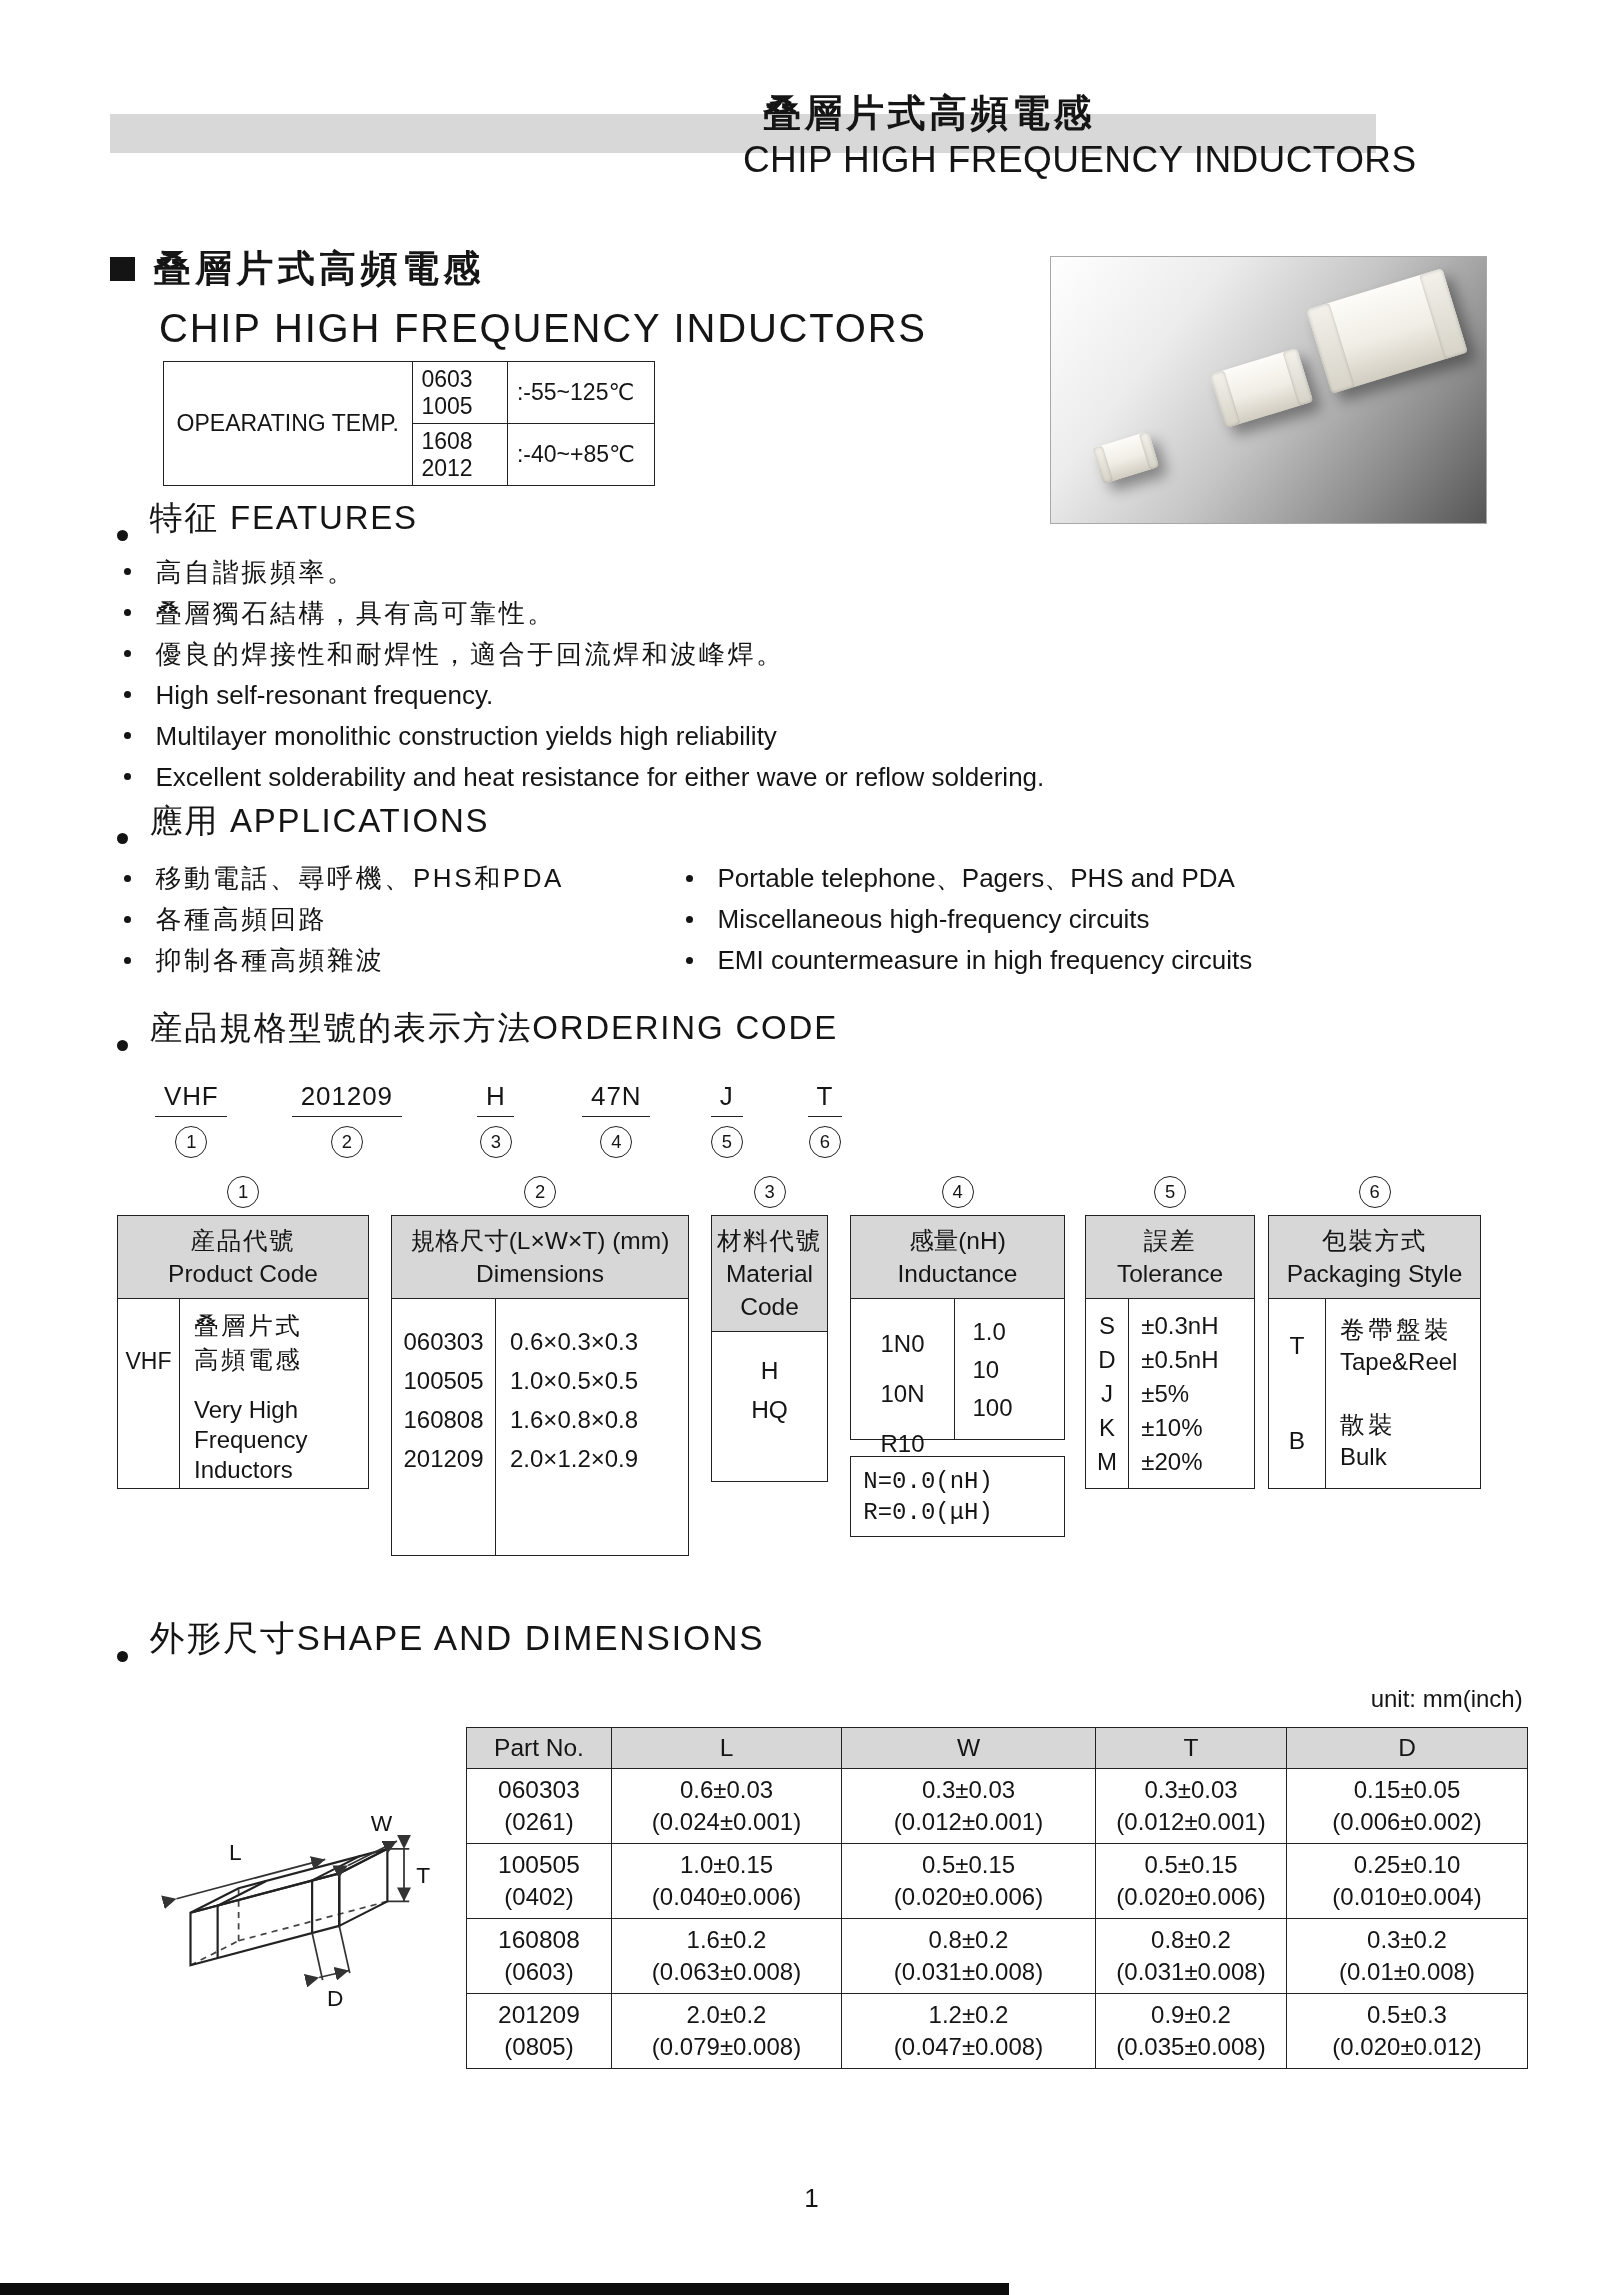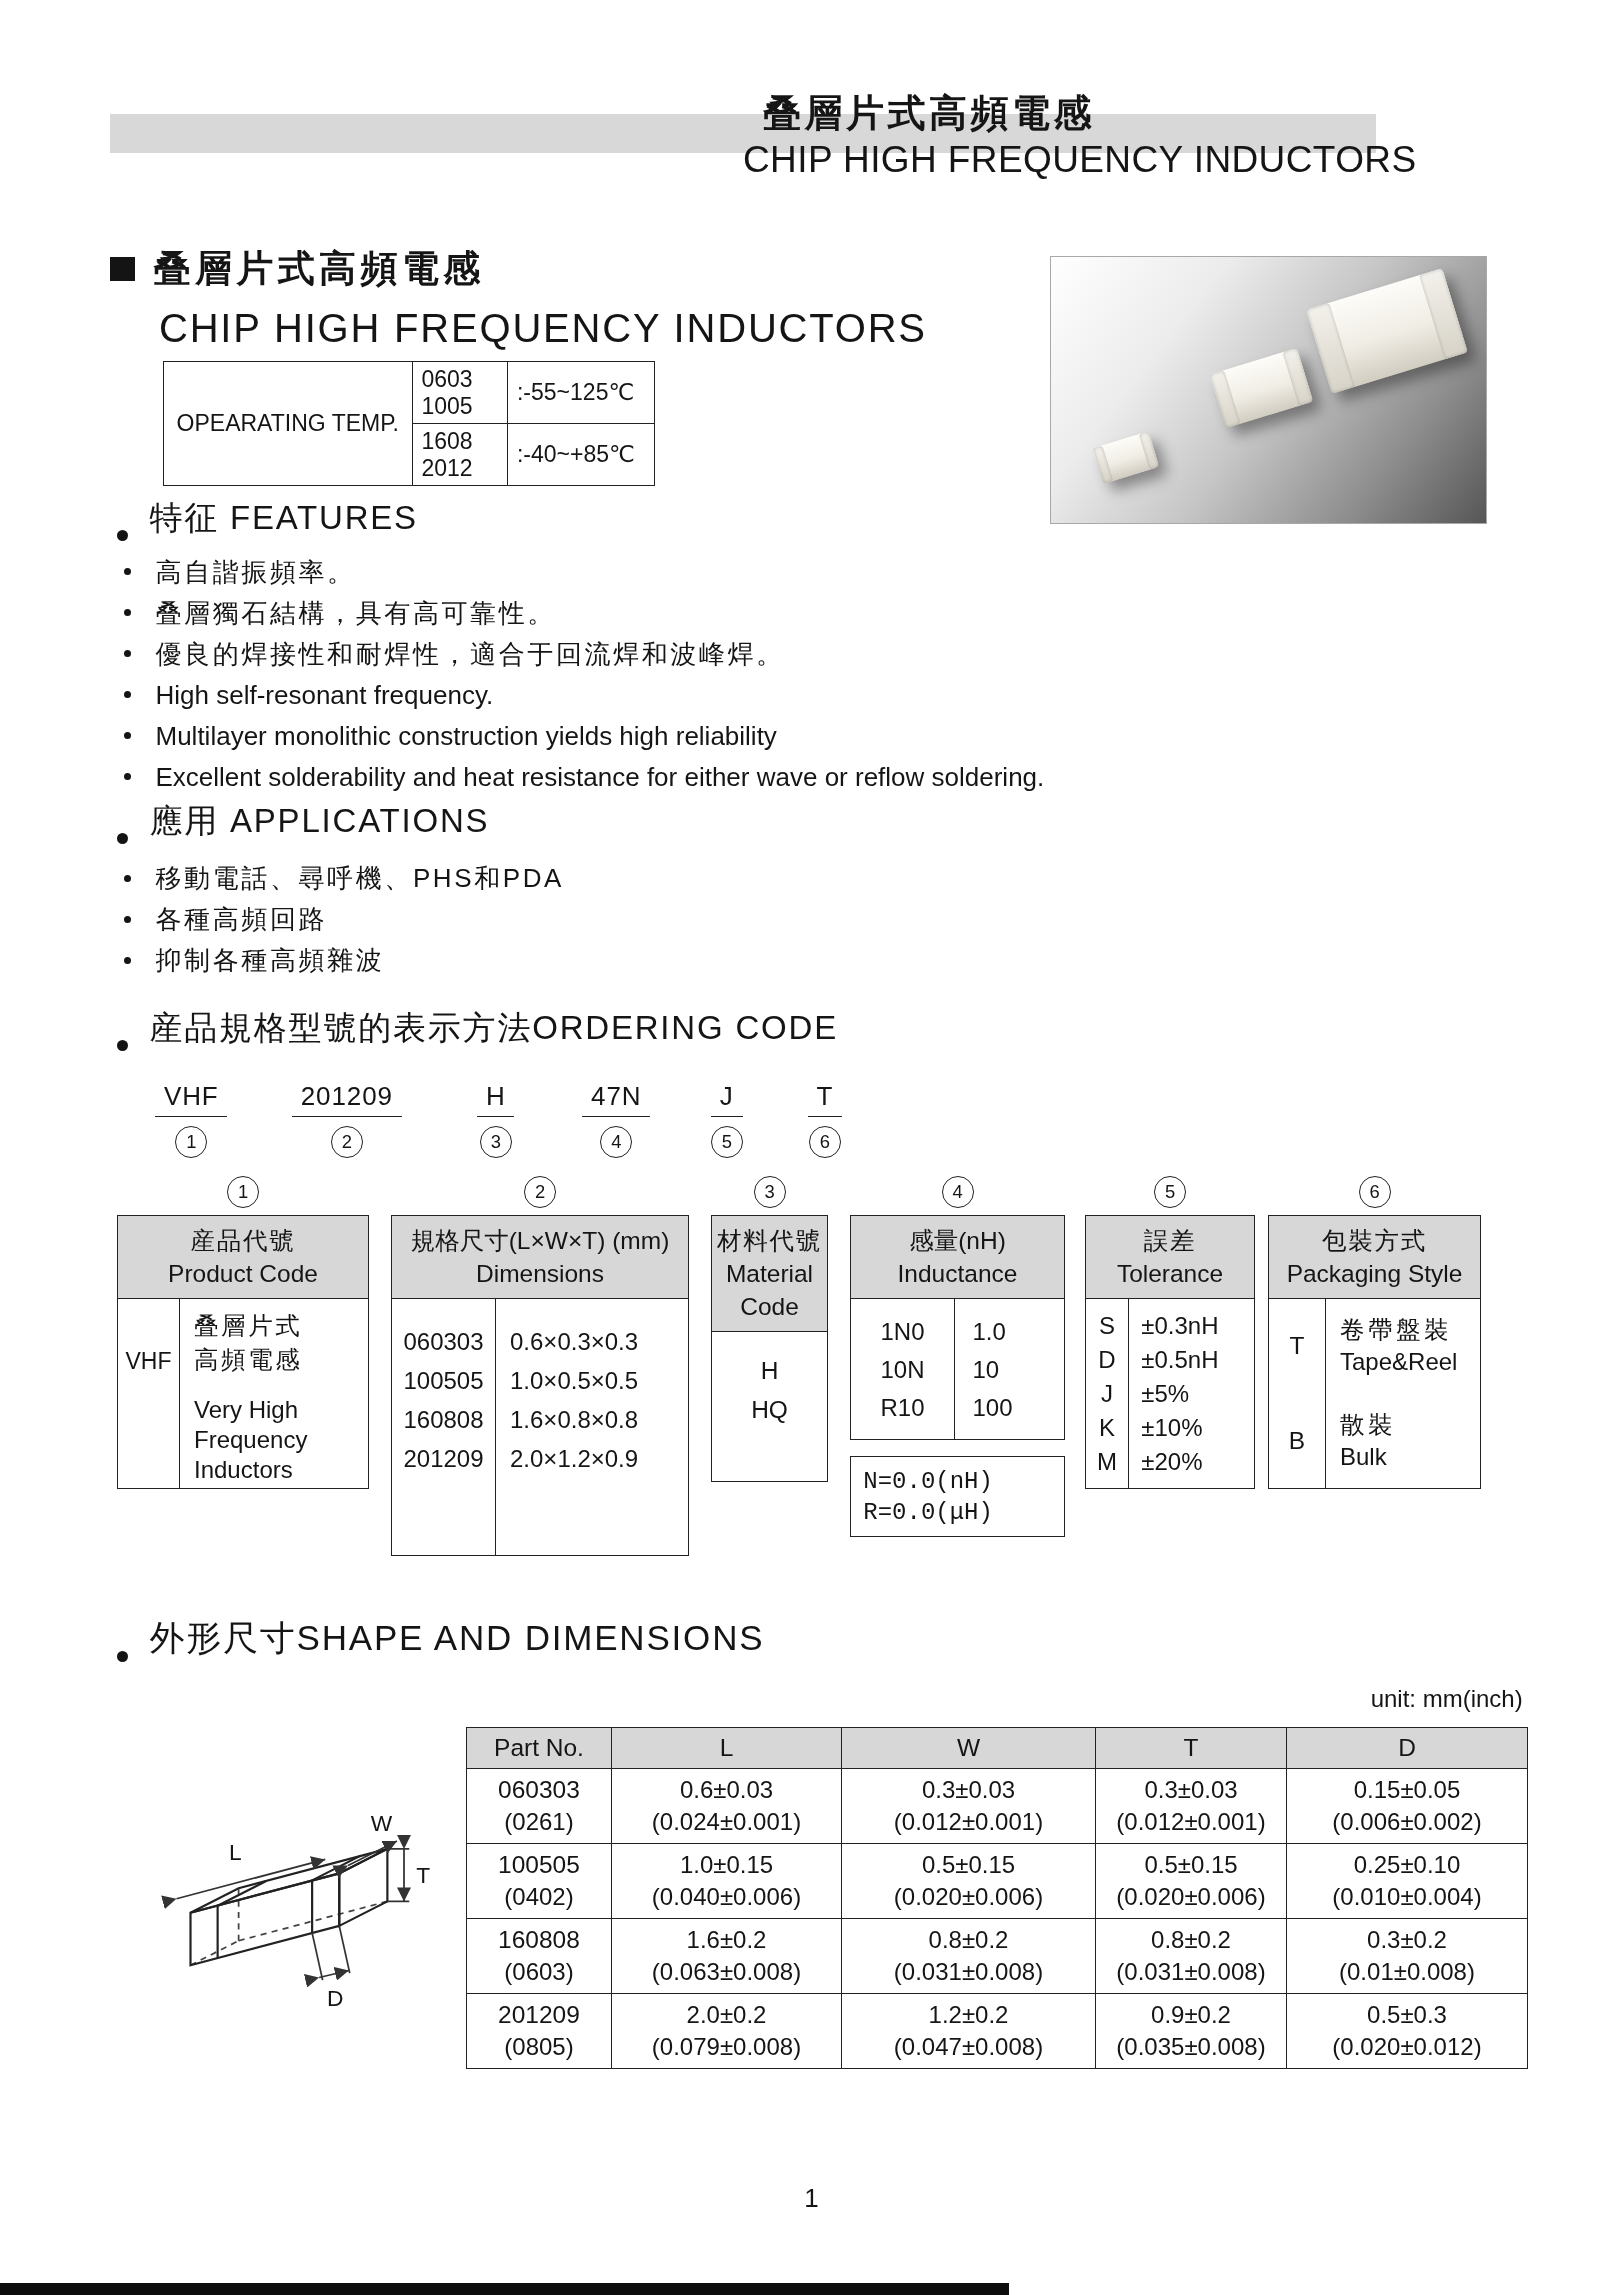--- a/index.html
+++ b/index.html
@@ -77,21 +77,21 @@
   .dim-body{display:flex;height:256px;}
   .dim-codes{width:103px;border-right:1.8px solid #222;padding-top:23px;}
   .dim-codes div,.dim-sizes div{font-size:24px;line-height:39px;}
   .dim-codes div{text-align:center;}
   .dim-sizes{flex:1;padding:23px 0 0 14px;}
   .mat-body{height:130px;padding-top:19px;text-align:center;}
   .mat-body div{font-size:24.5px;line-height:39px;}
   .ind-body{display:flex;height:140px;}
   .ind-codes{width:103px;border-right:1.8px solid #222;padding-top:14px;}
   .ind-codes div,.ind-values div{font-size:24px;line-height:38px;}
-  .ind-codes div{text-align:center;}
+  .ind-codes div{text-align:center;margin-top:12px;}
   .ind-values{flex:1;padding:14px 0 0 17.5px;}
   .note-box{border:1.8px solid #222;margin-top:16px;padding:8.8px 12.3px;font-family:Liberation Mono, monospace;}
   .note-box div{font-size:24px;line-height:31px;}
   .tol-body{display:flex;height:189px;}
   .tol-codes{width:42px;border-right:1.8px solid #222;padding-top:10.5px;}
   .tol-codes div,.tol-values div{font-size:24px;line-height:34px;}
   .tol-codes div{text-align:center;}
   .tol-values{flex:1;padding:10.5px 0 0 12.3px;}
   .pkg-body{height:189px;}
   .pkg-row{display:flex;height:95px;}
@@ -215,20 +215,34 @@
           </div>
         <div class="item">
             <span class="b"></span>
             <span class="cjk">各種高頻回路</span>
           </div>
         <div class="item">
             <span class="b"></span>
             <span class="cjk">抑制各種高頻雜波</span>
           </div>
       </div>
+      <div class="app-col-right">
+        <div class="item">
+            <span class="b"></span>
+            <span>Portable telephone、Pagers、PHS and PDA</span>
+          </div>
+        <div class="item">
+            <span class="b"></span>
+            <span>Miscellaneous high-frequency circuits</span>
+          </div>
+        <div class="item">
+            <span class="b"></span>
+            <span>EMI countermeasure in high frequency circuits</span>
+          </div>
+      </div>
     </div>
   </div>
 
   <div class="ordering">
     <div class="sec-heading">
       <span class="dot"></span>
       <span>産品規格型號的表示方法ORDERING CODE</span>
     </div>
 
     <div class="code-row">

